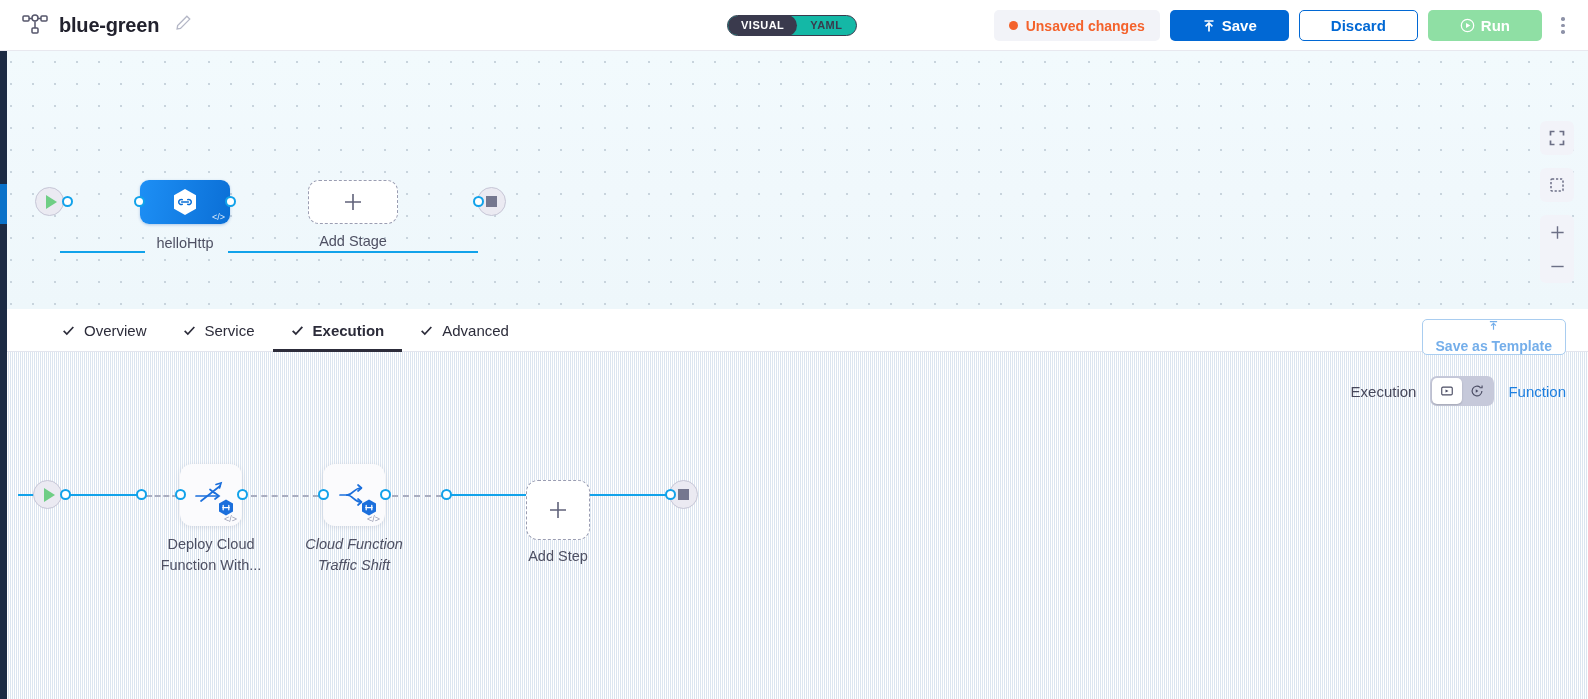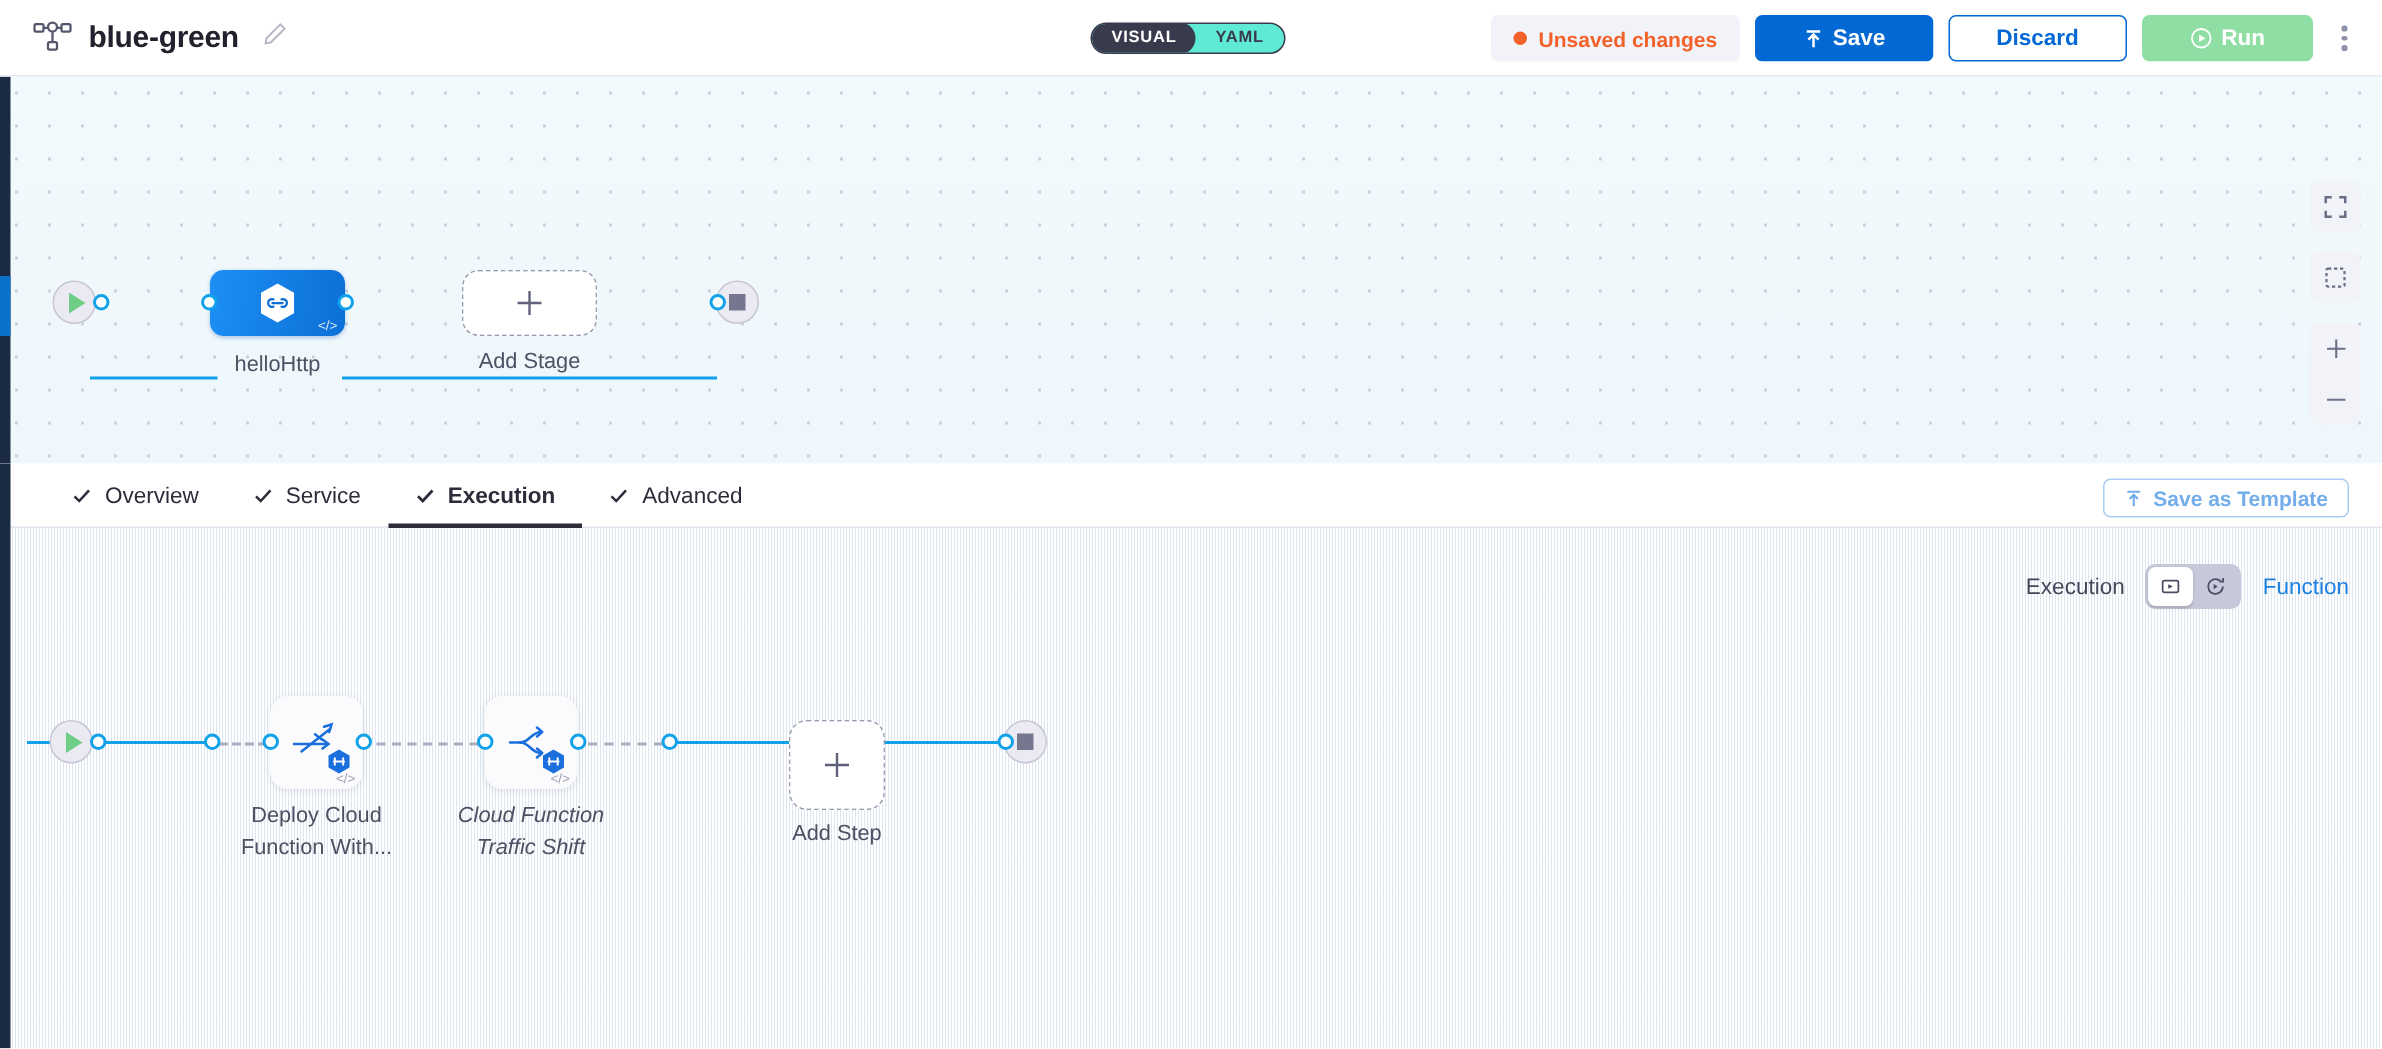--- a/index.html
+++ b/index.html
@@ -25,21 +25,21 @@
     font-size: 20px; font-weight: bold; color: #22222e;
     letter-spacing: -0.2px;
   }
   .edit-pencil { width: 17px; height: 17px; color: #b4b7c6; margin-left: 5px; cursor: pointer; }
 
   .seg-toggle {
     position: absolute; left: 727px; top: 15px;
     display: flex; align-items: center;
     border: 1px solid #3a3a4d;
     border-radius: 11px; height: 21px;
-    background: #5eead4; overflow: hidden;
+    background: #14b8a6; overflow: hidden;
   }
   .seg {
     font-size: 11px; font-weight: bold; letter-spacing: 0.5px;
     padding: 0 13px; height: 21px; line-height: 21px;
     cursor: pointer; color: #3a3a4d;
   }
   .seg.active { background: #3a3a4d; color: #ffffff; border-radius: 11px; }
 
   .hdr-right {
     position: absolute; right: 14px; top: 0; height: 51px;
@@ -78,38 +78,38 @@
   .left-rail-hl { position:absolute; left:0; top:133px; width: 7px; height: 40px; background:#0a72c9; }
 
   
   .tabbar {
     position: absolute; left: 0; top: 309px; width: 1588px; height: 43px;
     background: #ffffff; border-bottom: 1px solid #e3e5ee;
     display: flex; align-items: center;
     z-index: 20;
   }
   .tabbar .rail { position:absolute; left:0; top:0; width:7px; height:43px; background:#1c2b44; }
-  .tabs { display: flex; align-items: center; padding-left: 30px; height: 43px; }
+  .tabs { display: flex; align-items: center; padding-left: 44px; height: 43px; }
   .tab {
     display: flex; align-items: center; gap: 9px;
     font-size: 15px; color: #2c2c3a; height: 43px;
     padding: 0 18px; cursor: pointer; position: relative;
   }
   .tab.active { font-weight: bold; }
   .tab.active::after {
     content:""; position:absolute; left: 0; right: 0; bottom: 0;
     height: 2.5px; background: #2c2c3a;
   }
   .check { width: 13px; height: 13px; color: #2c2c3a; display:block; }
   .save-template {
     position: absolute; right: 22px; top: 10px;
     display: flex; align-items: center; gap: 7px;
     border: 1px solid #a9cdf0; border-radius: 5px;
     color: #74aeea; font-size: 14px; font-weight: bold;
-    height: 26px; padding: 0 13px; cursor: pointer; background: #fff;
+    height: 36px; padding: 0 13px; cursor: pointer; background: #fff; flex-direction: column;
   }
 
   
   .canvas-bottom {
     position: absolute; left: 0; top: 352px; width: 1588px; height: 347px;
     background:
       repeating-linear-gradient(90deg, rgba(140,170,205,.30) 0 1px, transparent 1px 2px) 0 0/22px 11px,
       #ffffff;
     overflow: hidden;
   }

